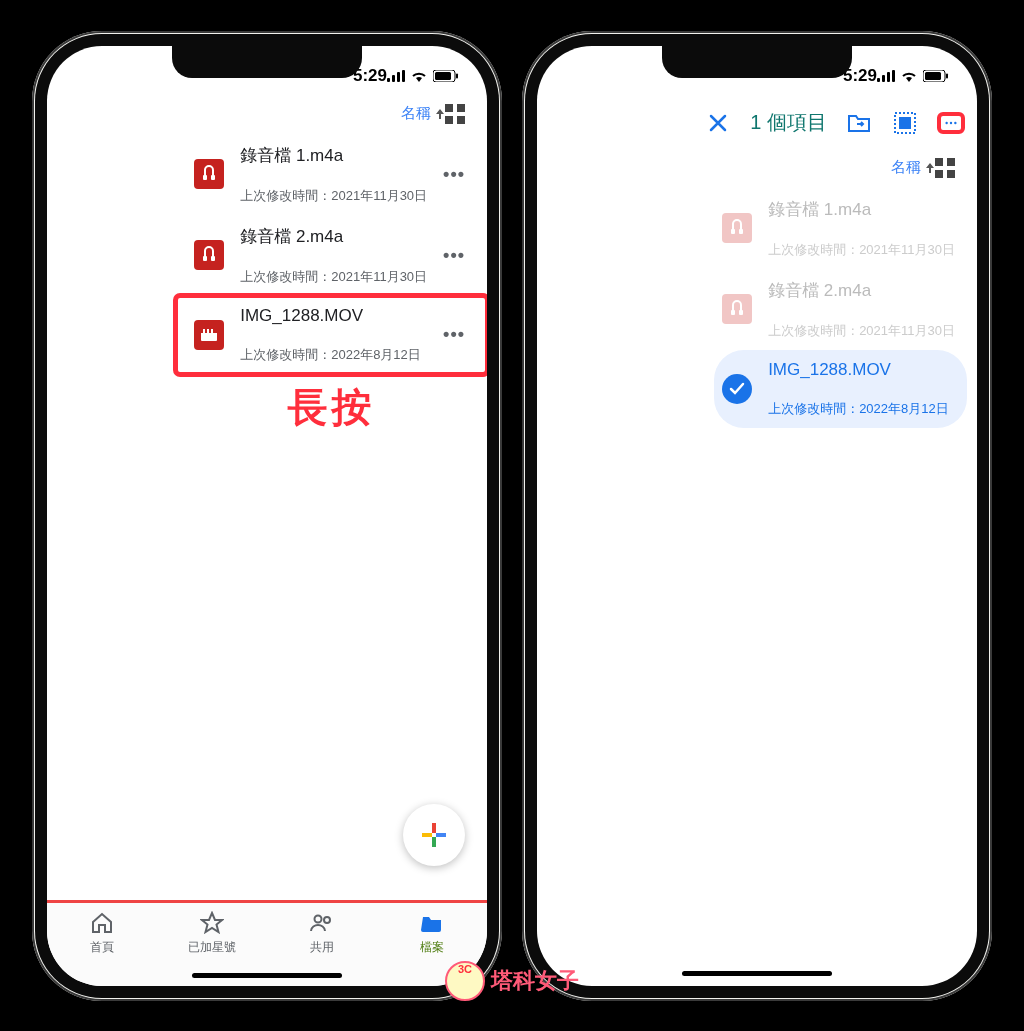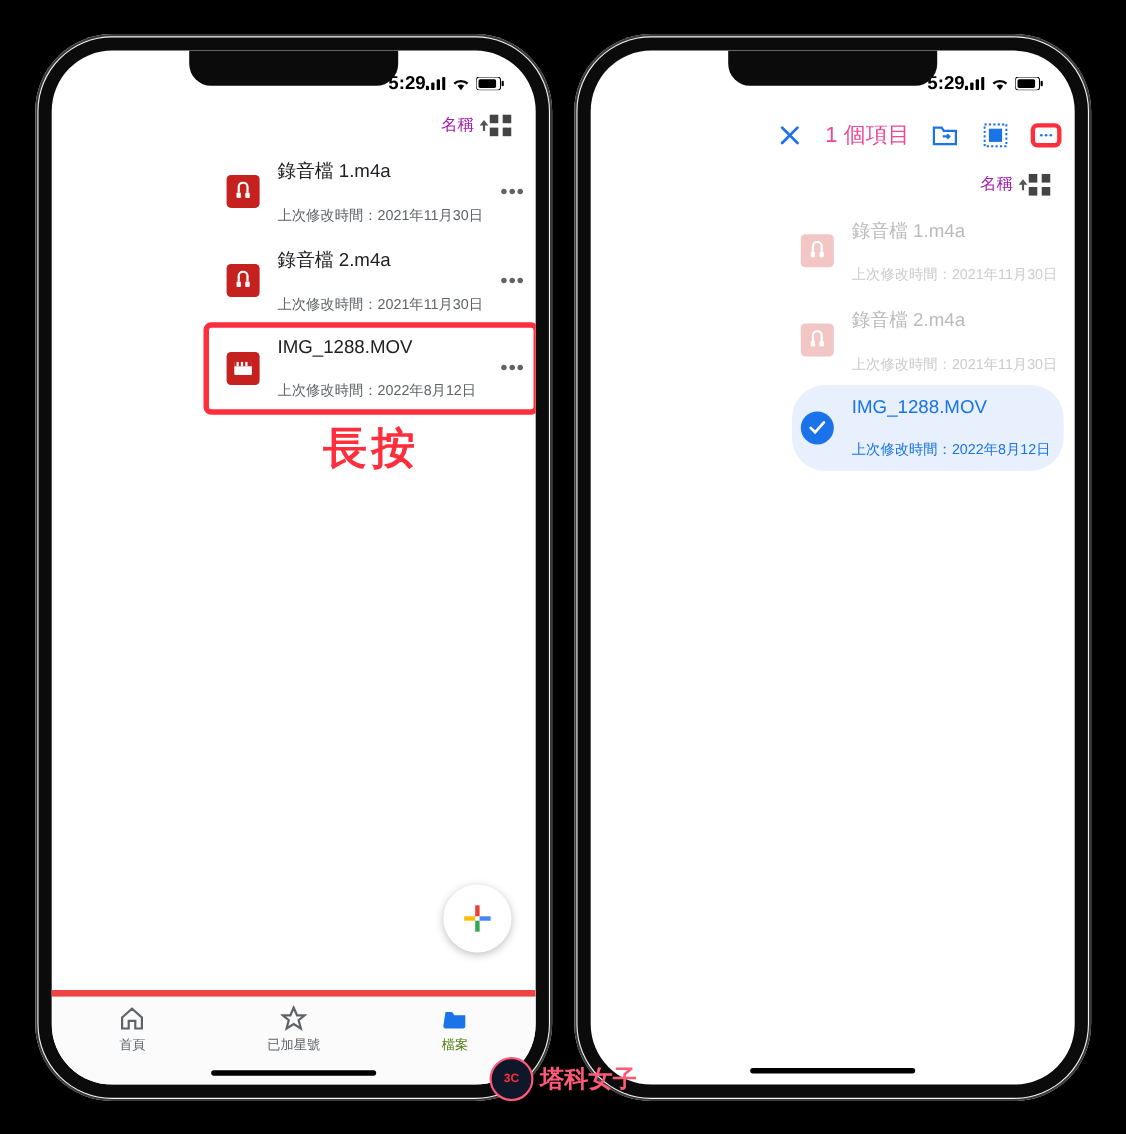--- a/index.html
+++ b/index.html
@@ -67,46 +67,46 @@
   .signal-icon, .wifi-icon, .battery-icon { display:inline-flex; }
   
   .app-header {
     height: 54px;
     display: flex;
     align-items: center;
     padding: 0 18px;
     gap: 18px;
   }
   .app-header .title { font-size: 22px; flex: 1; }
-  .app-header.selection .title { color:#ec4899; font-size:20px; }
+  .app-header.selection .title { color:#0f766e; font-size:20px; }
   .hdr-icon { width: 28px; display:flex; justify-content:center; }
   .hdr-icon svg { display:block; }
   .more-box {
     border: 4px solid #ff2e3c;
     border-radius: 6px;
     padding: 4px 4px;
     margin-right:-6px;
   }
   
   .sort-row {
     display:flex;
     align-items:center;
     justify-content:space-between;
     padding: 8px 22px 4px 22px;
     font-size: 15px;
-    color:#a21caf;
+    color:#3b82f6;
   }
   .sort-left { display:inline-flex; align-items:center; gap:4px; }
   .view-toggle svg{display:block;}
   
   .file-list { padding: 6px 0; flex:1; }
   .file-item {
     display:flex;
     align-items:center;
-    padding: 10px 10px 10px 18px;
+    padding: 10px 22px 10px 18px;
     gap: 16px;
     position:relative;
   }
   .file-item.selected { background:#e8f0fe; border-radius: 30px; margin:0 10px; padding:10px 12px 10px 8px;}
   .file-item.highlight-box {
     outline: 5px solid #ff2e3c;
     outline-offset: -2px;
     border-radius: 4px;
   }
   .file-icon {
@@ -147,21 +147,21 @@
     border-radius:50%;
     background:#fff;
     box-shadow: 0 2px 8px rgba(0,0,0,.25);
     display:flex; align-items:center; justify-content:center;
   }
   
   .bottom-nav {
     position:absolute;
     left:0; right:0; bottom:0;
     background:#fbfbfb;
-    border-top:6px solid #ef4444;
+    border-top:3px solid #ef4444;
     height:86px;
     display:flex;
     padding-top:8px;
   }
   .nav-item{
     flex:1;
     display:flex; flex-direction:column; align-items:center;
     gap:4px;
     font-size:12px;
     color:#5f6368;
@@ -178,22 +178,22 @@
     left: 50%;
     transform: translateX(-50%);
     color:#ff5a78;
     font-size:22px;
     font-weight:600;
     display:flex; align-items:center; gap:6px;
     z-index:20;
   }
   .watermark .avatar{
     width:40px;height:40px;border-radius:50%;
-    background:#0f172a;border:2px solid #ff5a78;
-    display:flex;align-items:center;justify-content:center;
+    background:#fef9c3;border:2px solid #ff5a78;
+    display:flex;align-items:flex-start;justify-content:center;
     font-size:11px;color:#ff2e3c;
   }
 </style>
 </head>
 <body>
 
 <div class="stage">
 
   <div class="phone">
     <div class="phone-inner">
@@ -310,20 +310,28 @@
               <path d="M3 11 L12 3 L21 11 V21 H15 V14 H9 V21 H3 Z" fill="none" stroke="#5f6368" stroke-width="2"></path>
             </svg>
           <span>首頁</span>
         </div>
         <div class="nav-item">
           <svg width="24" height="24" viewBox="0 0 24 24">
               <path d="M12 2 L15 9 L22 9 L16.5 13.5 L18.5 21 L12 17 L5.5 21 L7.5 13.5 L2 9 L9 9 Z" fill="none" stroke="#5f6368" stroke-width="2"></path>
             </svg>
           <span>已加星號</span>
         </div>
+        <div class="nav-item">
+          <svg width="24" height="24" viewBox="0 0 24 24">
+              <circle cx="8" cy="8" r="3.5" fill="none" stroke="#5f6368" stroke-width="2"></circle>
+              <circle cx="17" cy="9" r="3" fill="none" stroke="#5f6368" stroke-width="2"></circle>
+              <path d="M1 20 c0-4 4-6 7-6 s7 2 7 6" fill="none" stroke="#5f6368" stroke-width="2"></path>
+            </svg>
+          <span>共用</span>
+        </div>
         <div class="nav-item active">
           <svg width="24" height="24" viewBox="0 0 24 24">
               <path d="M3 6 h6 l2 3 h10 v10 a2 2 0 0 1 -2 2 h-16 a2 2 0 0 1 -2 -2 z" fill="#1a73e8"></path>
             </svg>
           <span>檔案</span>
         </div>
         <div class="home-indicator"></div>
       </div>
 
     </div>

